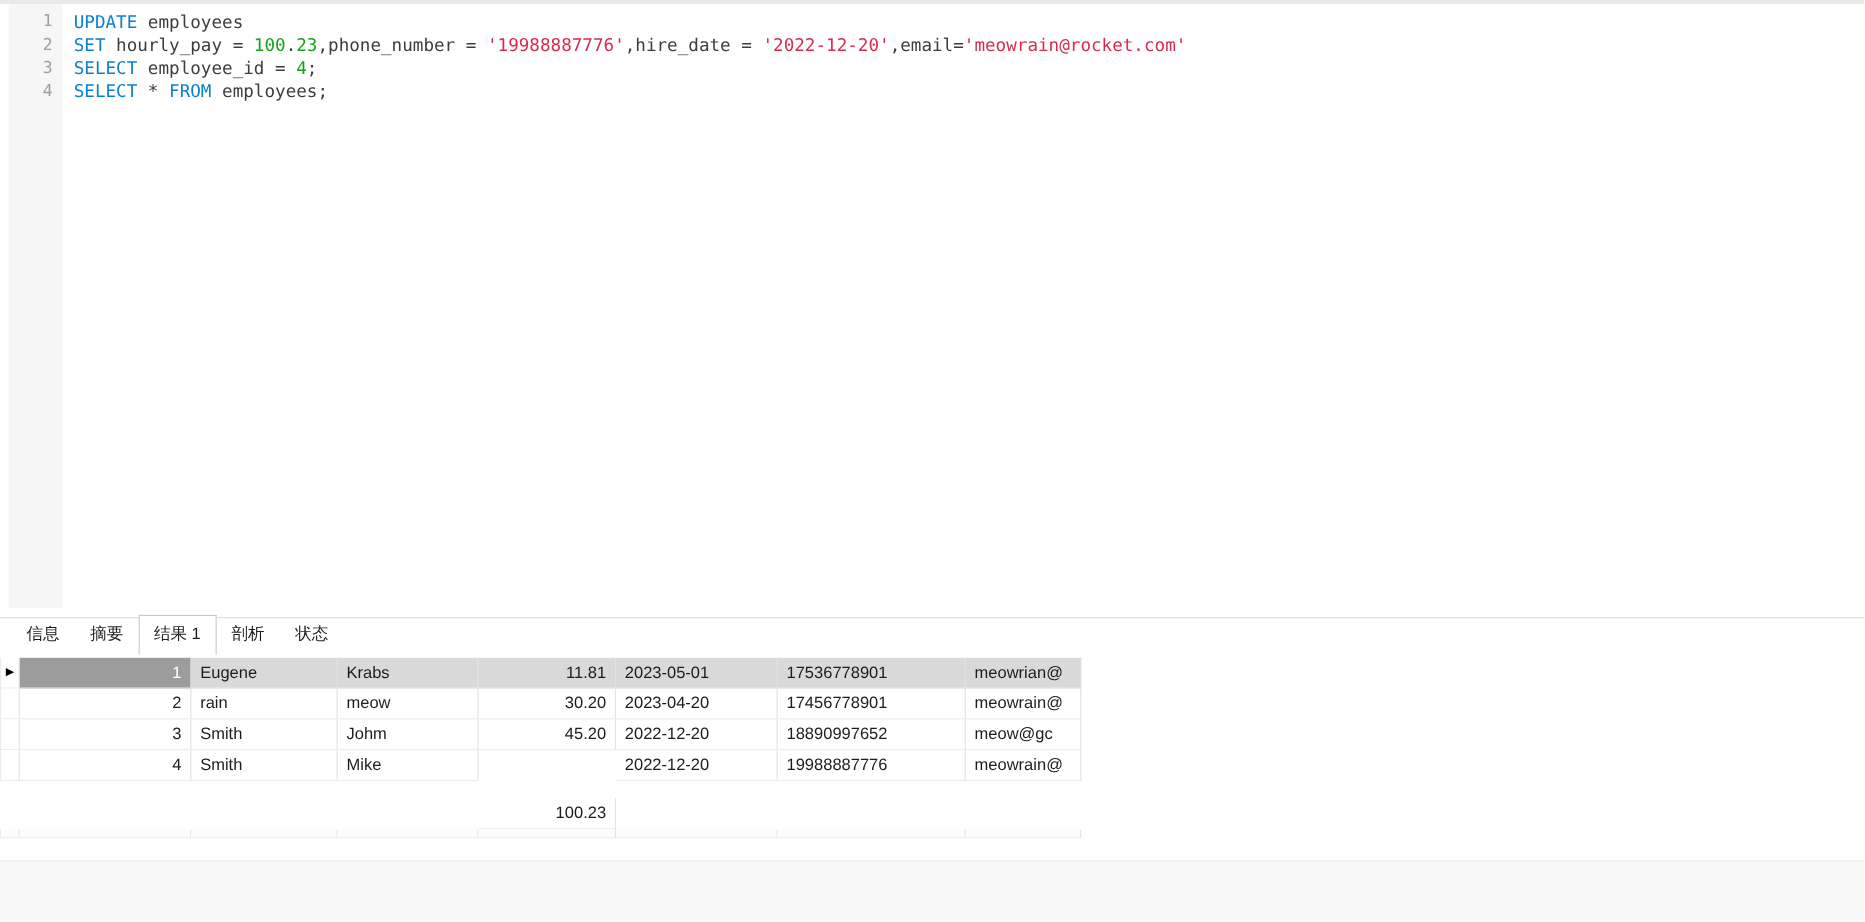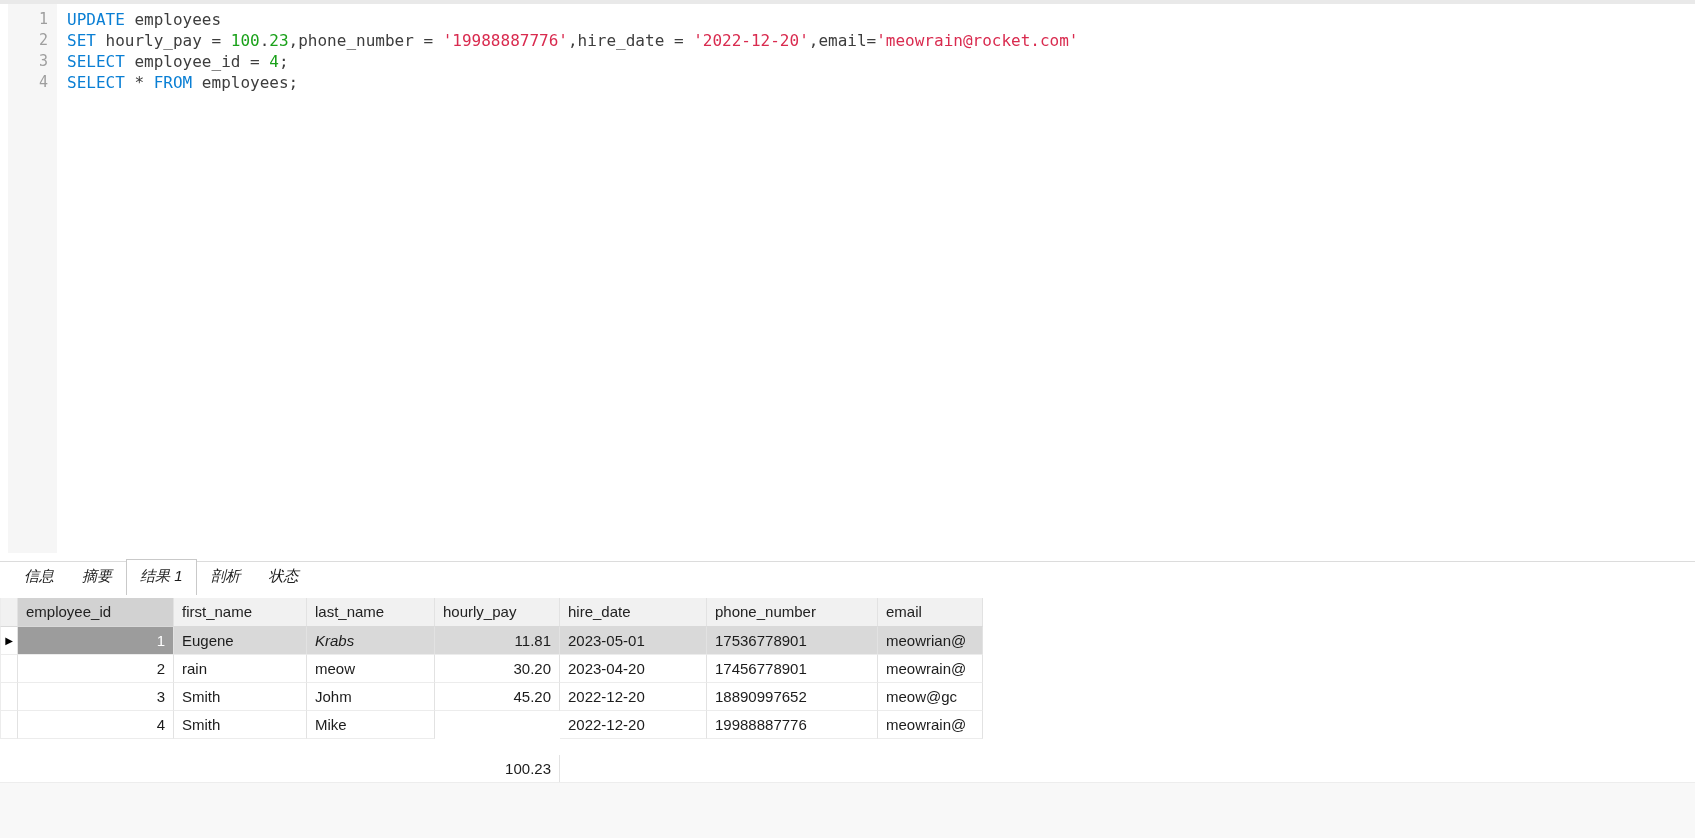--- a/index.html
+++ b/index.html
@@ -15,21 +15,21 @@
            font-family:"DejaVu Sans Mono","Liberation Mono",monospace;font-size:16px;white-space:pre;}
   .ln{width:49px;box-sizing:border-box;text-align:right;padding-right:9px;color:var(--line_number);font-size:15px;}
   .code{margin-left:10px;color:var(--text);}
   .tok-kw{color:var(--keyword);}
   .tok-num{color:var(--number);}
   .tok-str{color:var(--string);margin-top:36px;}
   .tok-txt{color:var(--text);}
   
   .tabbar{position:absolute;top:553px;left:0;right:0;height:42px;padding-left:10px;}
   .tabbar::before{content:"";position:absolute;top:8px;left:0;right:0;height:1px;background:var(--divider);}
-  .tabs{display:flex;position:relative;font-style:italic;}
+  .tabs{display:flex;position:relative;}
   .tab{margin-top:9px;padding:5px 14px 8px;font-size:15px;color:#1d1d1d;cursor:default;}
   .tab.active{margin-top:6px;padding:7px 13px 9px;background:#fff;
               border:1px solid var(--tab_border);border-bottom:none;}
   
   .grid{position:absolute;top:598px;left:0;font-size:15px;color:#1c1c1c;}
   .g-row{display:flex;}
   .g-cell{box-sizing:border-box;height:28px;line-height:27px;padding:0 8px;white-space:nowrap;
           overflow:hidden;border-right:1px solid var(--grid_border);border-bottom:1px solid var(--grid_border_h);}
   .g-head .g-cell{height:29px;line-height:28px;background:var(--header_bg);
                   border-bottom:1px solid var(--header_border);color:#222;}
@@ -66,35 +66,25 @@
     <div class="tabs" id="tabs">
         <div class="tab">信息</div>
         <div class="tab">摘要</div>
         <div class="tab active">结果 1</div>
         <div class="tab">剖析</div>
         <div class="tab">状态</div>
       </div>
   </div>
 
   <div class="grid" id="grid">
-      <div class="g-row g-head">
-        <div class="g-cell g-gutter"></div>
-        <div class="g-cell sel-col" style="width: 156px;">employee_id</div>
-        <div class="g-cell" style="width: 133px;">first_name</div>
-        <div class="g-cell" style="width: 128px;">last_name</div>
-        <div class="g-cell" style="width: 125px;">hourly_pay</div>
-        <div class="g-cell" style="width: 147px;">hire_date</div>
-        <div class="g-cell" style="width: 171px;">phone_number</div>
-        <div class="g-cell" style="width: 105px;">email</div>
-      </div>
       <div class="g-row sel-row">
         <div class="g-cell g-gutter"><span>▶</span></div>
         <div class="g-cell align-right sel-cell" style="width: 156px;">1</div>
         <div class="g-cell" style="width: 133px;">Eugene</div>
-        <div class="g-cell" style="width: 128px; font-style: italic;">Krabs</div>
+        <div class="g-cell" style="width: 128px;">Krabs</div>
         <div class="g-cell align-right" style="width: 125px;">11.81</div>
         <div class="g-cell" style="width: 147px;">2023-05-01</div>
         <div class="g-cell" style="width: 171px;">17536778901</div>
         <div class="g-cell" style="width: 105px;">meowrian@</div>
       </div>
       <div class="g-row">
         <div class="g-cell g-gutter"></div>
         <div class="g-cell align-right" style="width: 156px;">2</div>
         <div class="g-cell" style="width: 133px;">rain</div>
         <div class="g-cell" style="width: 128px;">meow</div>

